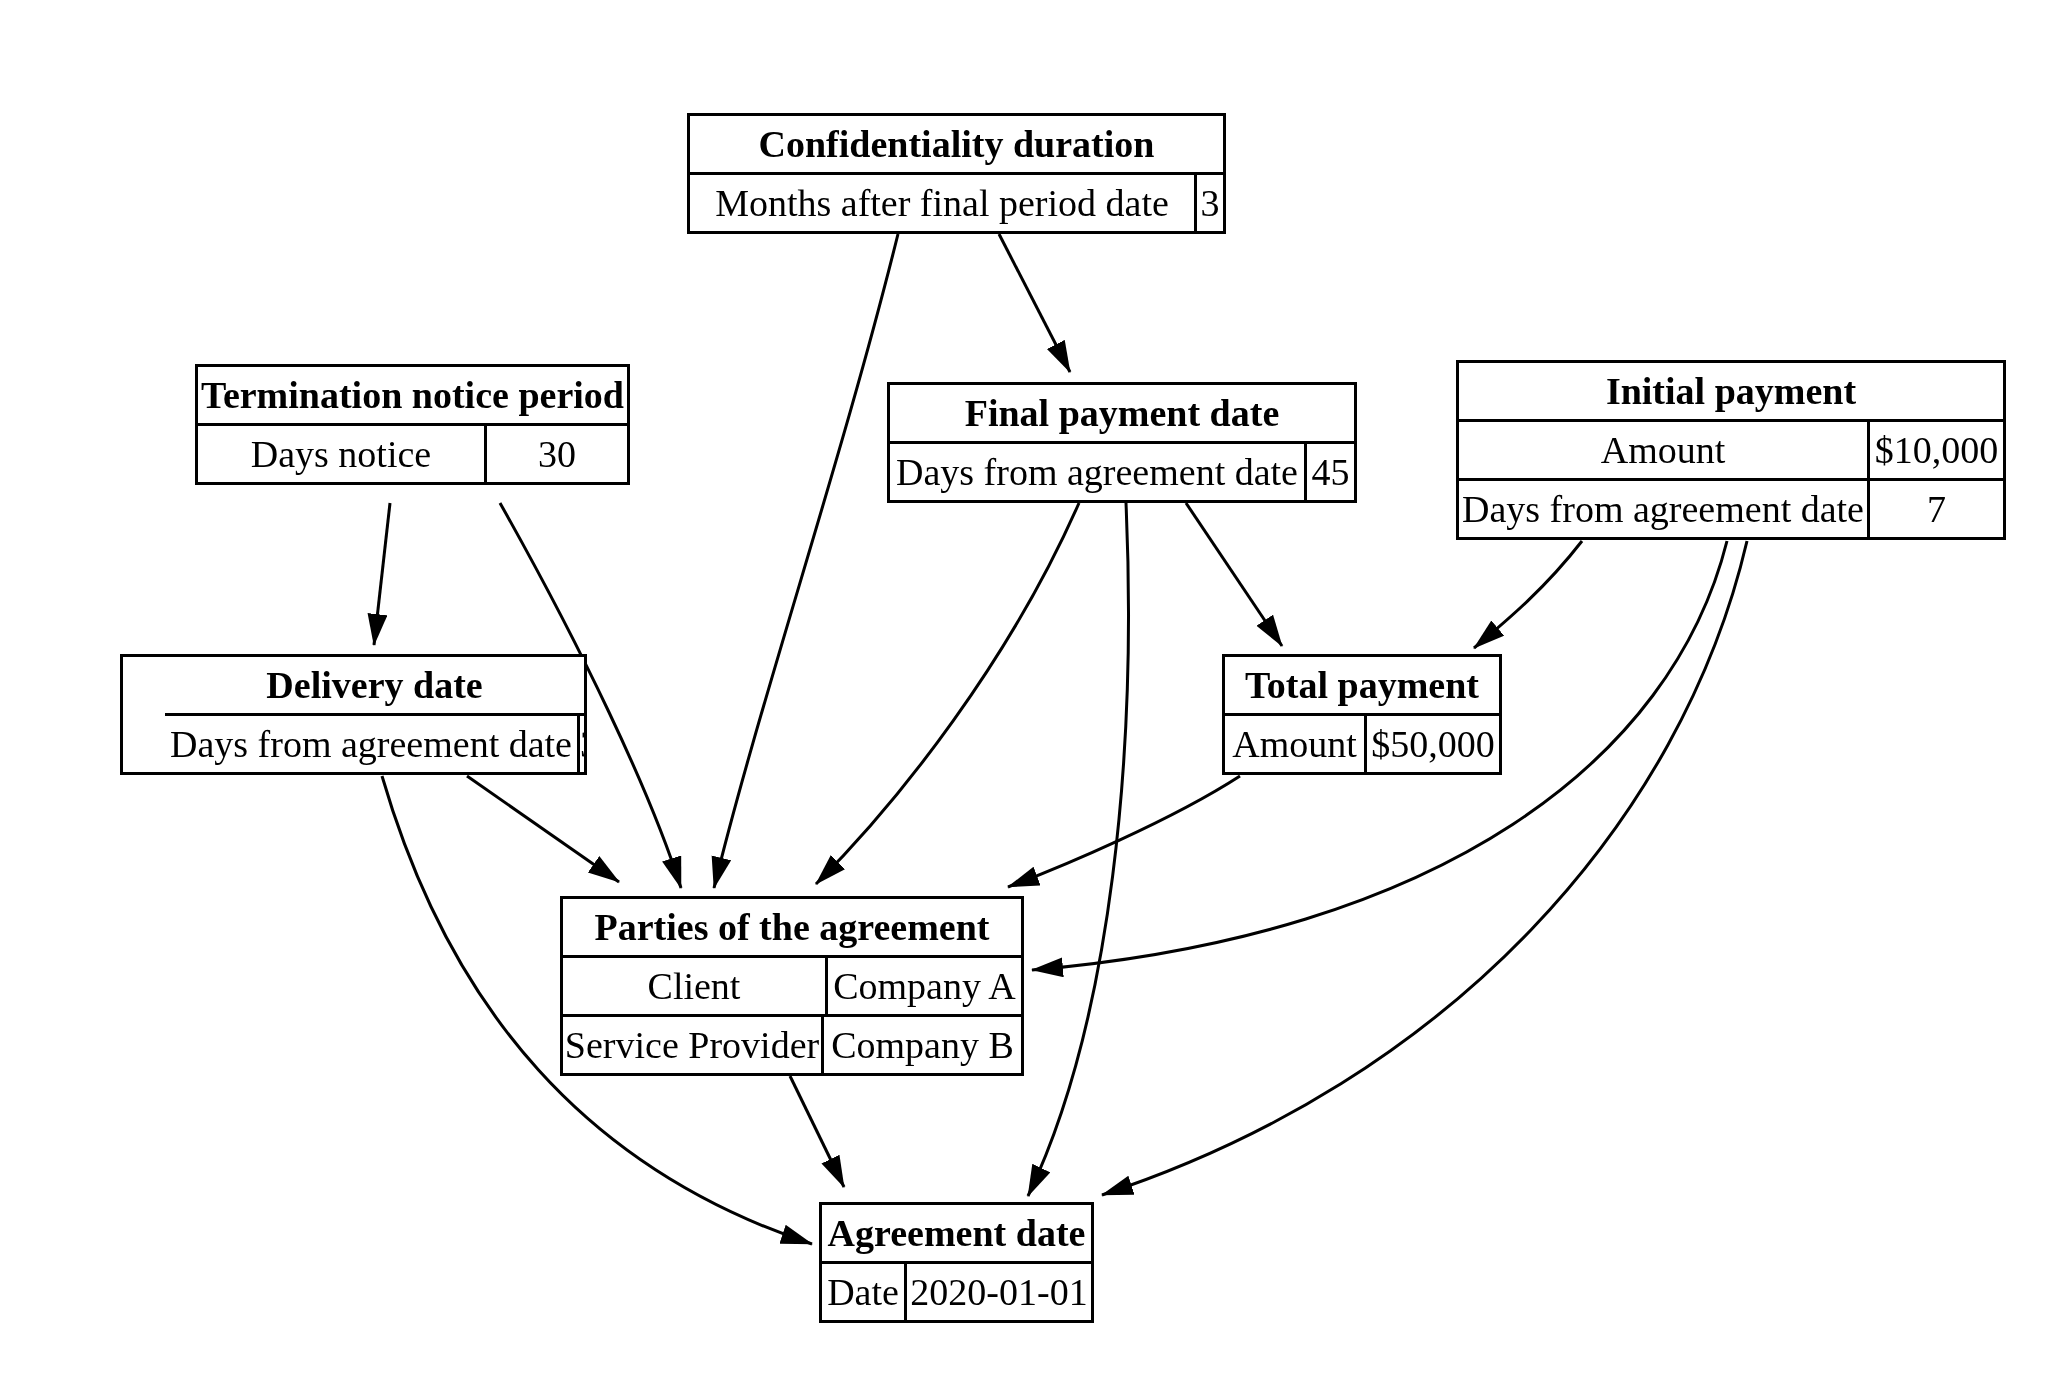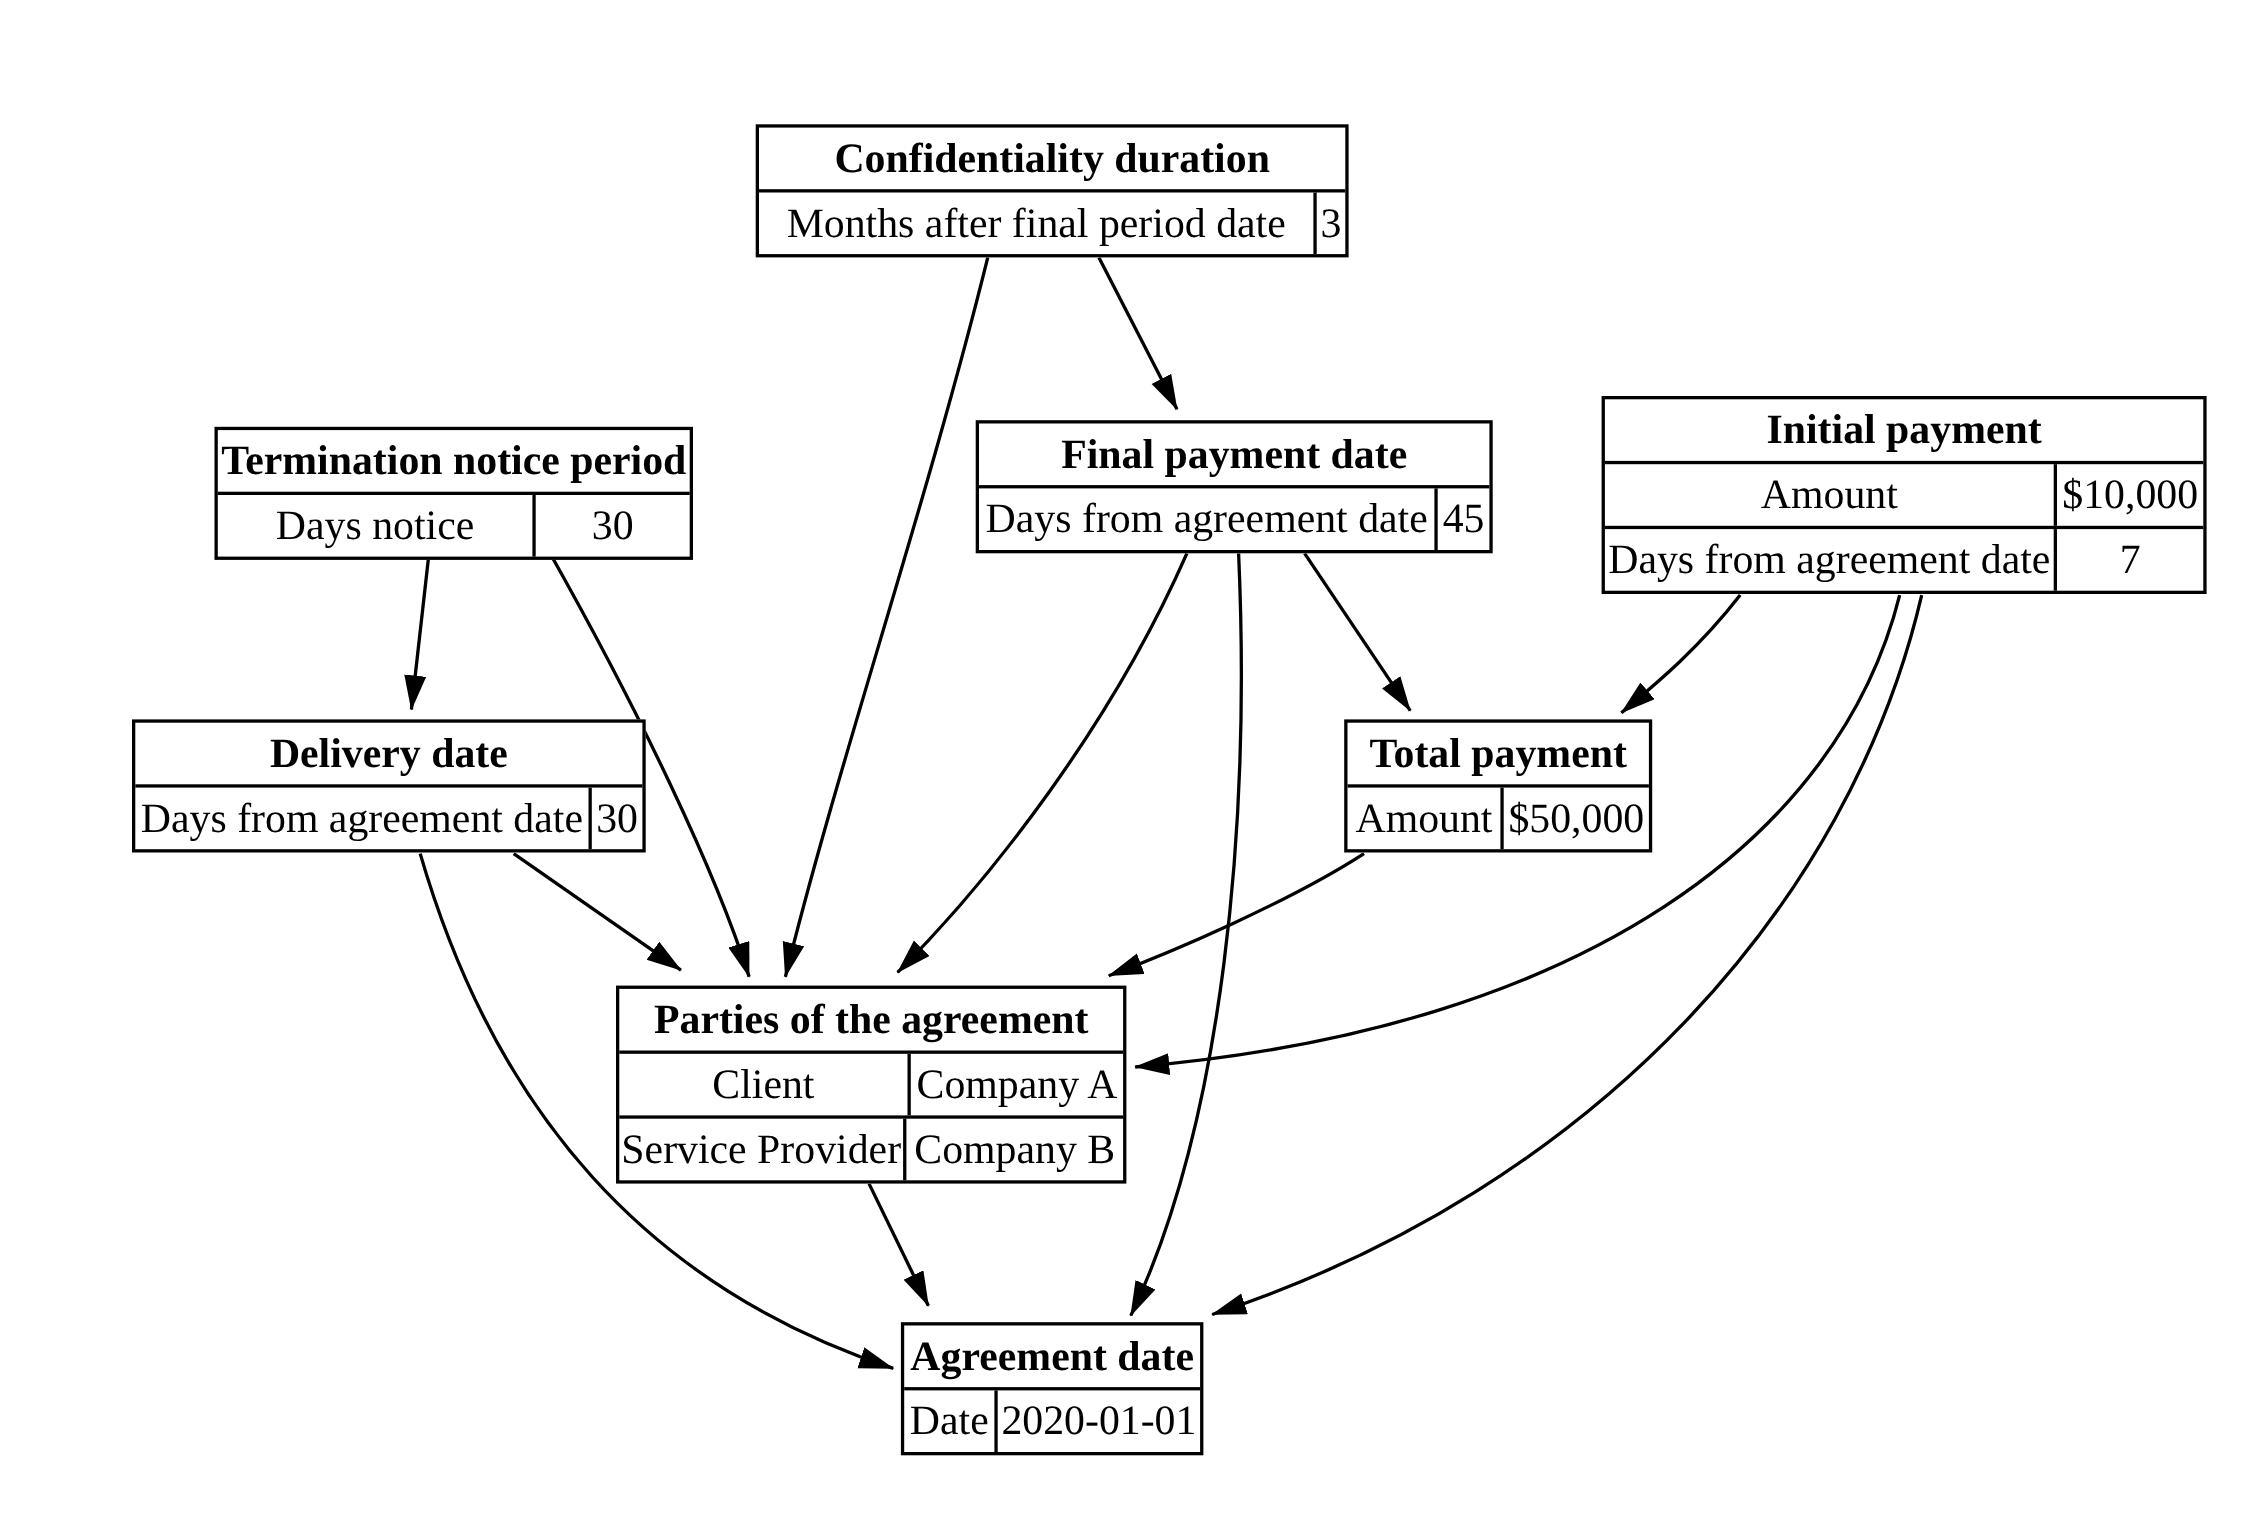--- a/index.html
+++ b/index.html
@@ -73,21 +73,21 @@
   </svg>
 
   <div class="node" style="left:665px; top:113px; width:539px;">
     <div class="node-title">Confidentiality duration</div>
     <div class="node-row">
       <span class="cell label" style="width:504px">Months after final period date</span>
       <span class="cell value">3</span>
     </div>
   </div>
 
-  <div class="node" style="left:173px; top:388px; width:435px;">
+  <div class="node" style="left:173px; top:364px; width:435px;">
     <div class="node-title">Termination notice period</div>
     <div class="node-row">
       <span class="cell label" style="width:286px">Days notice</span>
       <span class="cell value">30</span>
     </div>
   </div>
 
   <div class="node" style="left:865px; top:382px; width:470px;">
     <div class="node-title">Final payment date</div>
     <div class="node-row">
@@ -101,21 +101,21 @@
     <div class="node-row">
       <span class="cell label" style="width:408px">Amount</span>
       <span class="cell value">$10,000</span>
     </div>
     <div class="node-row">
       <span class="cell label" style="width:408px">Days from agreement date</span>
       <span class="cell value">7</span>
     </div>
   </div>
 
-  <div class="node" style="left:98px; top:654px; width:467px;">
+  <div class="node" style="left:98px; top:654px; width:467px;padding-left:42px;">
     <div class="node-title">Delivery date</div>
     <div class="node-row">
       <span class="cell label" style="width:412px">Days from agreement date</span>
       <span class="cell value">30</span>
     </div>
   </div>
 
   <div class="node" style="left:1200px; top:654px; width:280px;">
     <div class="node-title">Total payment</div>
     <div class="node-row">

